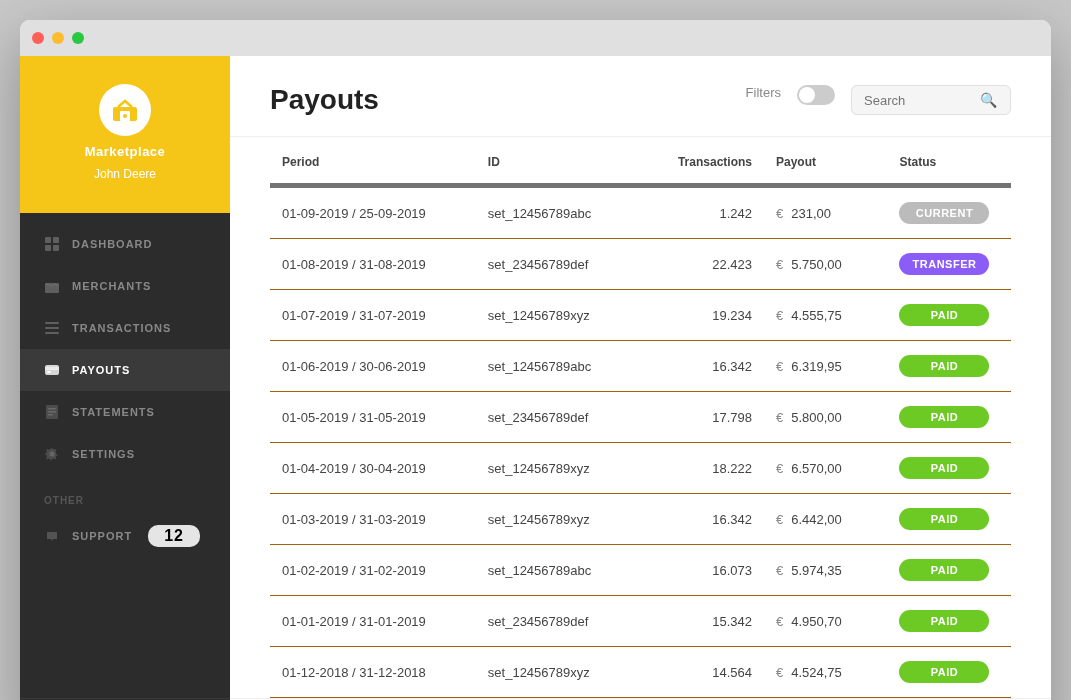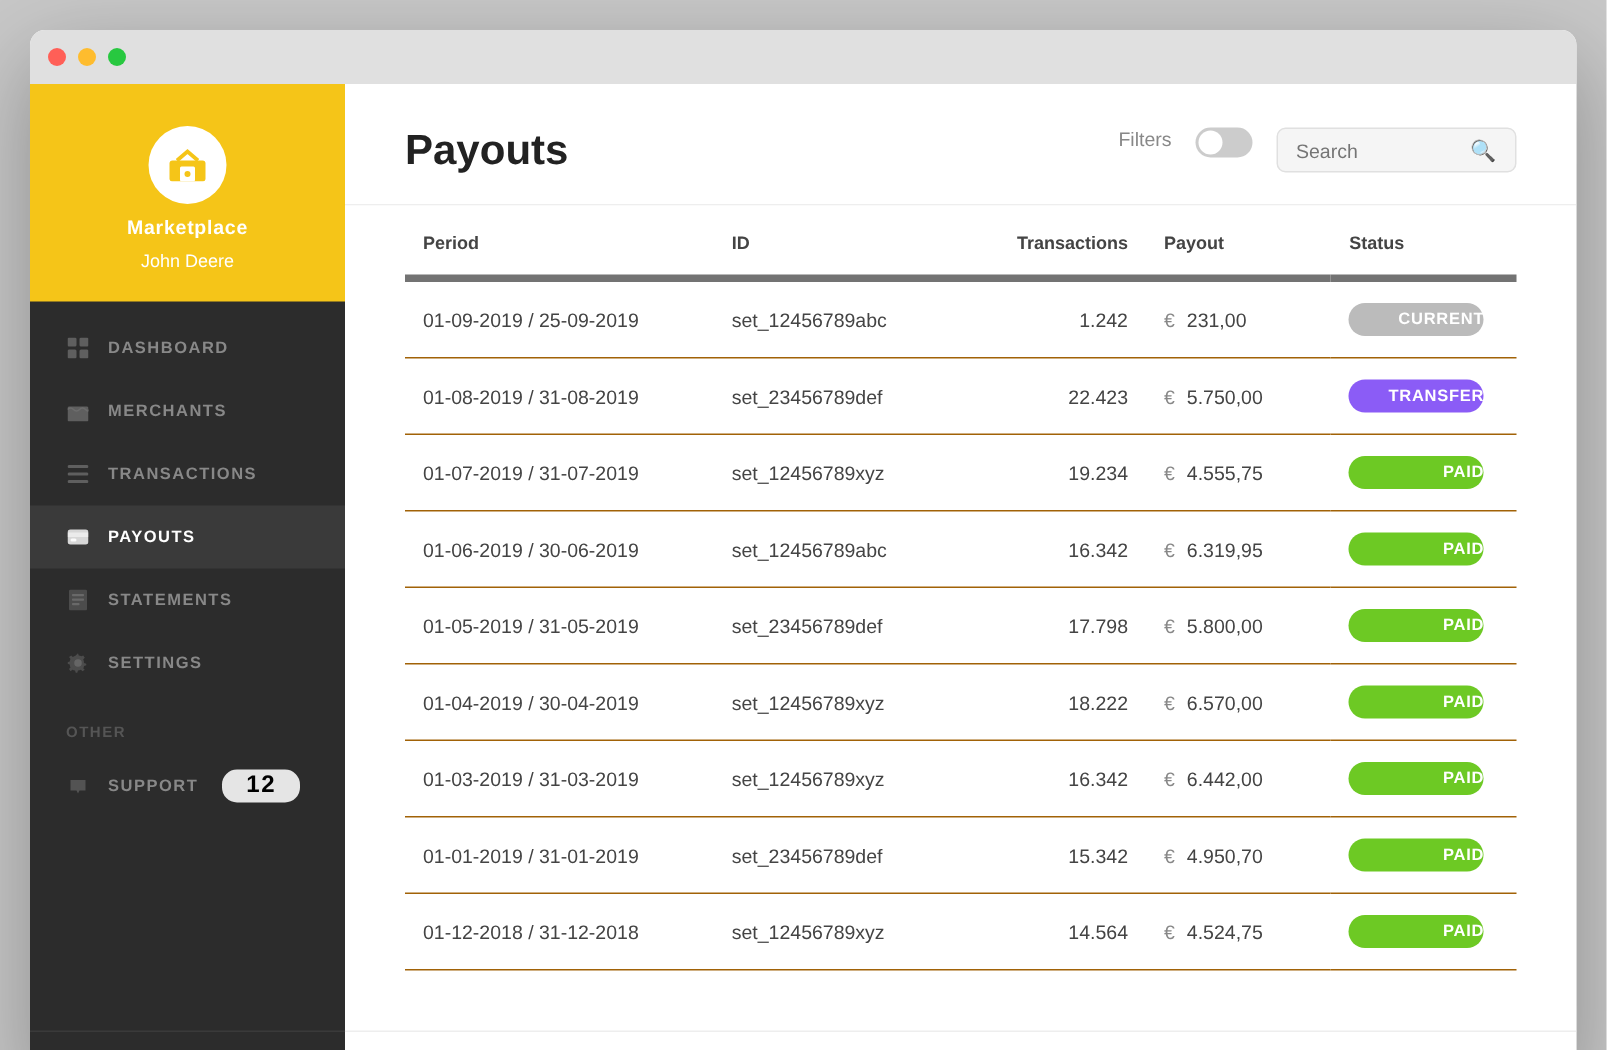--- a/index.html
+++ b/index.html
@@ -46,21 +46,21 @@
     
     .sidebar {
       width: 210px;
       background: #2c2c2c;
       display: flex;
       flex-direction: column;
       flex-shrink: 0;
     }
     .sidebar-brand {
       background: #f5c518;
-      padding: 28px 0 20px;
+      padding: 28px 0 32px;
       display: flex;
       flex-direction: column;
       align-items: center;
       gap: 8px;
     }
     .brand-icon {
       width: 52px; height: 52px;
       background: #fff;
       border-radius: 50%;
       display: flex;
@@ -233,21 +233,21 @@
       gap: 4px;
     }
     .payout-currency { color: #888; margin-right: 4px; }
     .status-badge {
       display: inline-block;
       padding: 5px 0;
       border-radius: 20px;
       font-size: 11px;
       font-weight: 700;
       letter-spacing: 0.5px;
-      text-align: right;
+      text-align: center;
       min-width: 90px;
     }
     .status-current { background: #bbb; color: #fff; }
     .status-transfer { background: #8b5cf6; color: #fff; }
     .status-paid { background: #6dc924; color: #fff; }
     
     .pagination-bar {
       background: #fff;
       border-top: 1px solid #eee;
       padding: 16px 40px;
@@ -481,20 +481,34 @@
         <div class="payout-cell">
           <span class="payout-currency">€</span>
           <span>6.442,00</span>
         </div>
       </td>
       <td class="td-status">
         <span class="status-badge status-paid">PAID</span>
       </td>
     </tr>
               <tr>
+      <td class="td-period">01-02-2019  /  31-02-2019</td>
+      <td class="td-id">set_12456789abc</td>
+      <td class="td-transactions">16.073</td>
+      <td class="td-payout">
+        <div class="payout-cell">
+          <span class="payout-currency">€</span>
+          <span>5.974,35</span>
+        </div>
+      </td>
+      <td class="td-status">
+        <span class="status-badge status-paid">PAID</span>
+      </td>
+    </tr>
+              <tr>
       <td class="td-period">01-01-2019  /  31-01-2019</td>
       <td class="td-id">set_23456789def</td>
       <td class="td-transactions">15.342</td>
       <td class="td-payout">
         <div class="payout-cell">
           <span class="payout-currency">€</span>
           <span>4.950,70</span>
         </div>
       </td>
       <td class="td-status">

